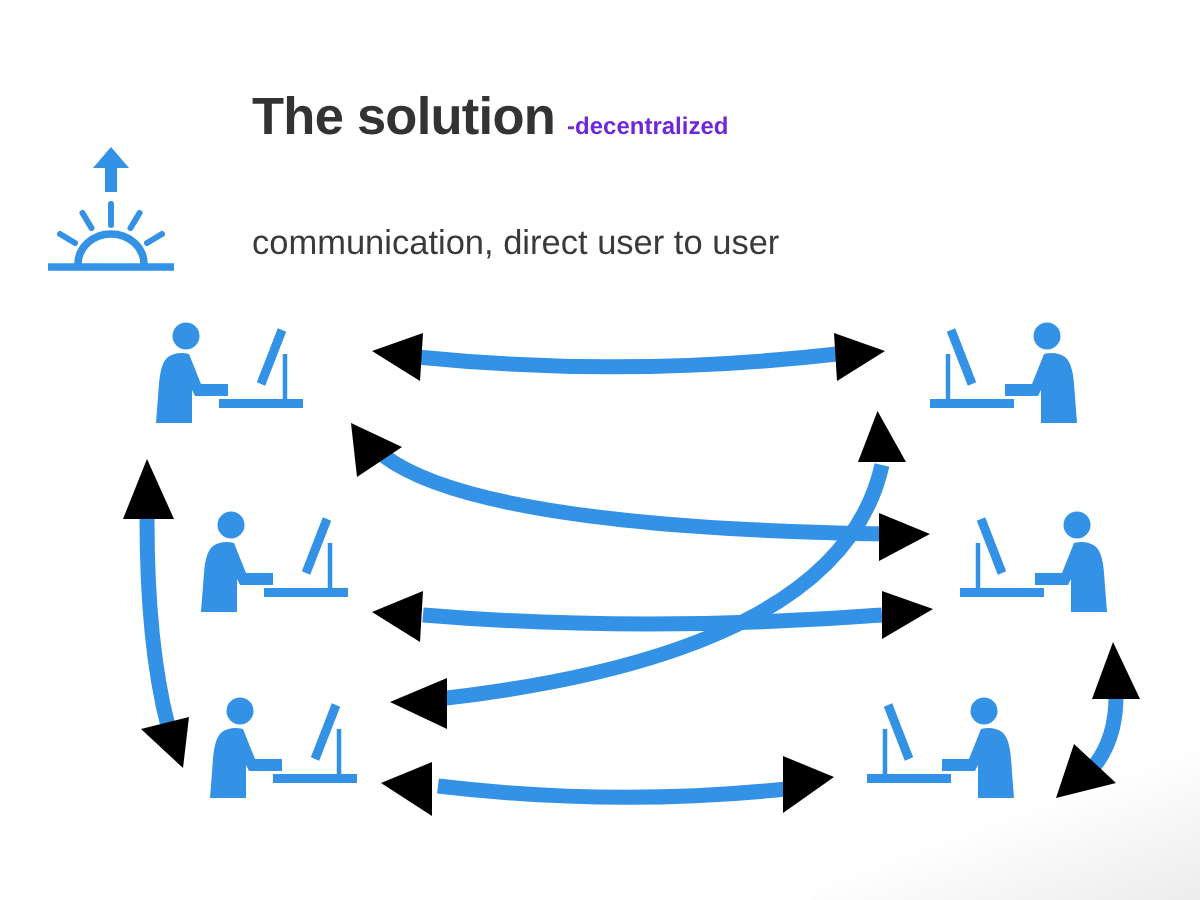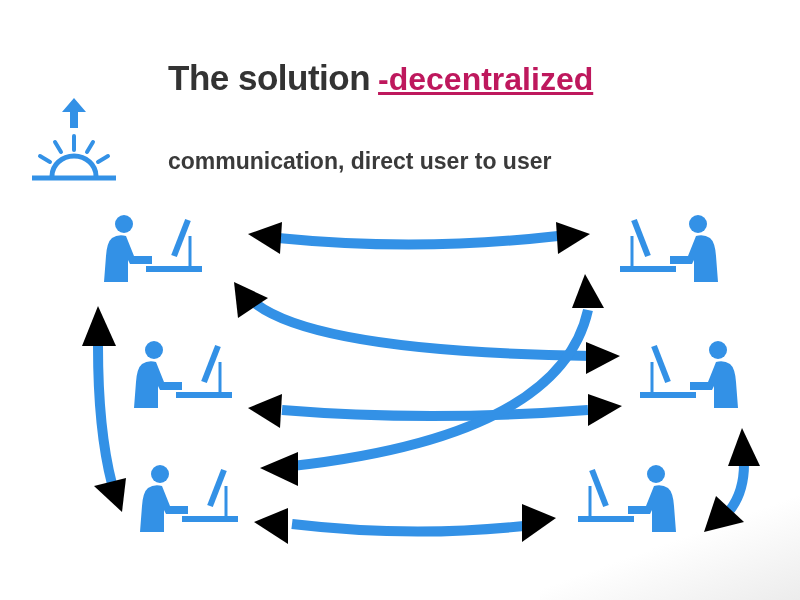--- a/index.html
+++ b/index.html
@@ -13,25 +13,25 @@
       background: linear-gradient(160deg, rgba(255,255,255,0) 55%, #ececec 100%);
     }
     .title-line {
       position: absolute; left: 168px; top: 58px; white-space: nowrap;
       color: #333333;
     }
     .title-main {
       font-size: 35px; font-weight: bold; letter-spacing: -0.5px;
     }
     .title-sub {
-      font-size: 32px; font-weight: bold; color: #be185d; margin-left: 8px; text-decoration: underline;
+      font-size: 16px; font-weight: bold; color: #6d28d9; margin-left: 8px;
     }
     .subtitle {
       position: absolute; left: 168px; top: 148px; white-space: nowrap;
-      font-size: 23px; font-weight: bold; color: #3a3a3a;
+      font-size: 23px; font-weight: normal; color: #3a3a3a;
     }
     .logo { position: absolute; left: 30px; top: 98px; }
     .diagram { position: absolute; left: 0; top: 0; }
   </style>
 </head>
 <body>
 
 <div class="corner-shade"></div>
 
 <svg class="logo" width="90" height="86" viewBox="0 0 90 86">

